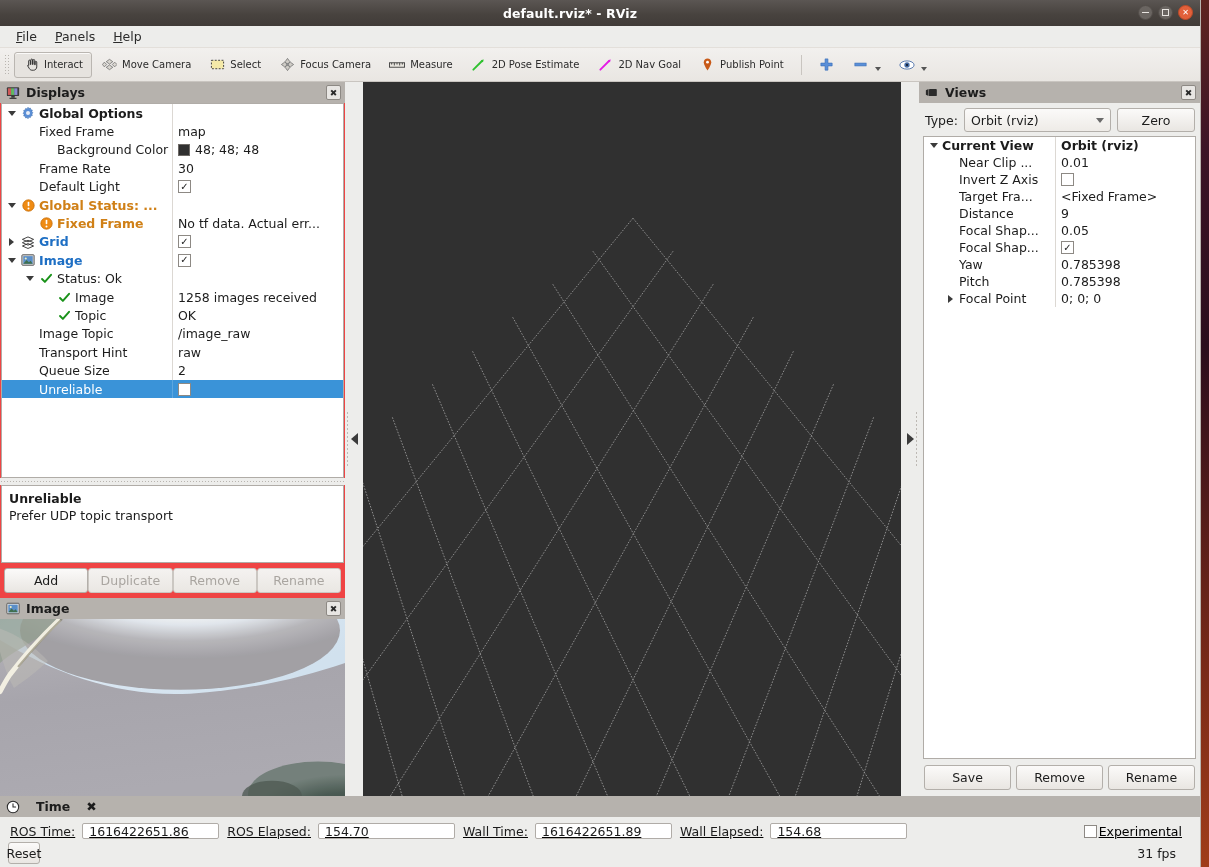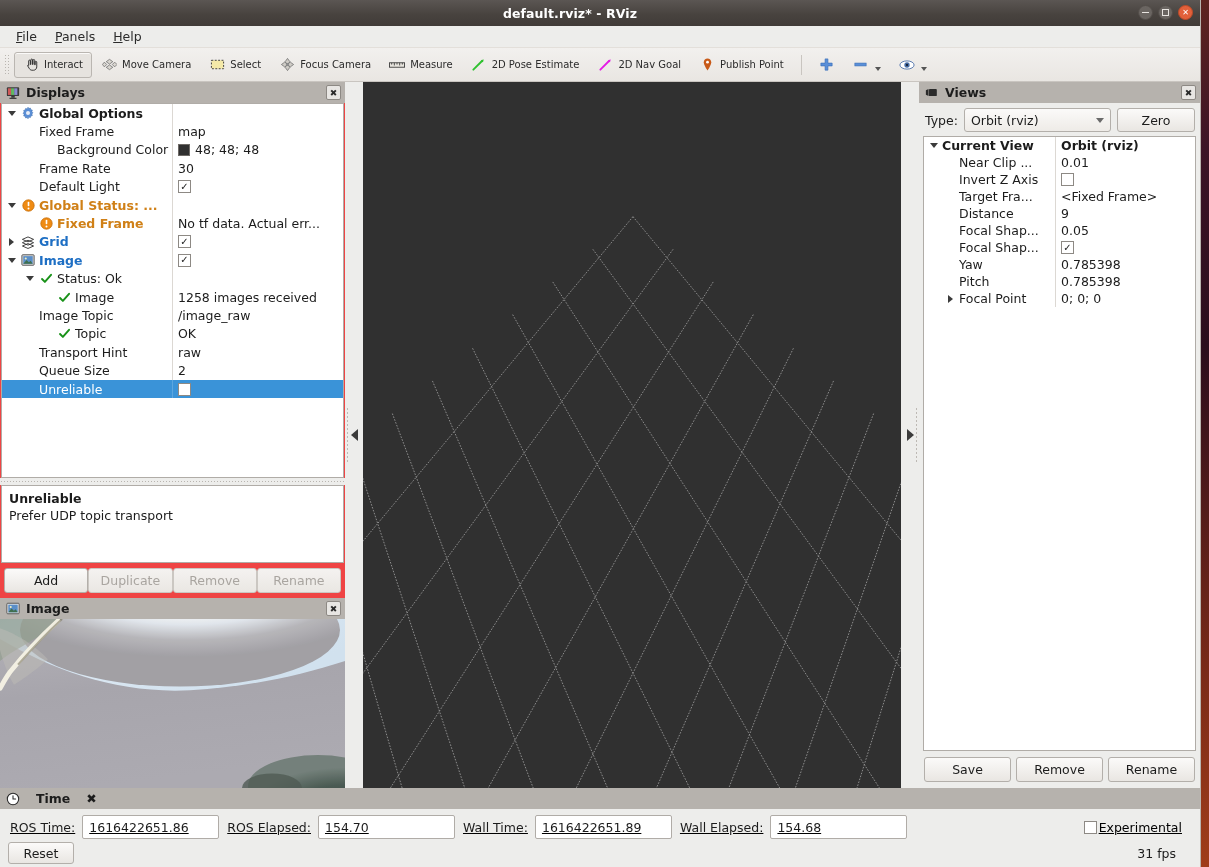--- a/index.html
+++ b/index.html
@@ -178,26 +178,26 @@
             display: flex; align-items: center; white-space: nowrap; overflow: hidden; }
   .views-btns { display: flex; gap: 5px; padding: 6px 5px 6px 5px; flex: 0 0 auto; }
 
   
   .time-panel { flex: 0 0 auto; background: #ededeb; }
   .time-title { height: 21px; background: #b6b2ad; display: flex; align-items: center;
                 padding: 0 4px 0 6px; gap: 16px; font-size: 12.5px; font-weight: bold; color: #1c1c1c; }
   .time-row { display: flex; align-items: center; padding: 6px 8px 2px 10px; gap: 8px; text-decoration: underline; }
   .tfield { display: flex; align-items: center; gap: 7px; }
   .tfield .tl { font-size: 12.5px; color: #1c1c1c; }
-  .tinput { width: 137px; height: 24px; border: 1px solid #b0aca7; background: #ffffff;
+  .tinput { width: 137px; height: 16px; border: 1px solid #b0aca7; background: #ffffff;
             border-radius: 2px; display: flex; align-items: center; padding: 0 6px;
             font-size: 12.5px; color: #1c1c1c; }
   .exp-wrap { margin-left: auto; display: flex; align-items: center; gap: 2px; padding-right: 10px; }
   .status-row { display: flex; align-items: center; padding: 2px 10px 4px 8px; height: 26px; }
-  .reset-btn { width: 66px; height: 22px; border: 1px solid #b3afaa; border-radius: 3px;
+  .reset-btn { width: 32px; height: 22px; border: 1px solid #b3afaa; border-radius: 3px;
     background: linear-gradient(to bottom,#fbfaf9,#e9e6e2); font-size: 12.5px; color: #1c1c1c;
     display: flex; align-items: center; justify-content: center; }
   .fps { margin-left: auto; font-size: 12.5px; color: #1c1c1c; padding-right: 14px; }
 </style>
 </head>
 <body>
 
 <div id="app">
   <div class="desktop-bg"></div>
 
@@ -512,40 +512,40 @@
                     <path d="M2.5 8.6 6 12.2 13.6 3.4" stroke="#199219" stroke-width="2.4" fill="none" stroke-linecap="round" stroke-linejoin="round"></path>
                   </svg>
                 </span>
                 <span>Image</span>
               </div>
               <div class="tree-right">
                 <span>1258 images received</span>
               </div>
             </div>
             <div class="tree-row">
-              <div class="tree-left" style="padding-left: 22px;">
-                <span class="expander"></span>
-                <span>Image Topic</span>
-              </div>
-              <div class="tree-right">
-                <span>/image_raw</span>
-              </div>
-            </div>
-            <div class="tree-row">
               <div class="tree-left" style="padding-left: 40px;">
                 <span class="expander"></span>
                 <span class="t-icon">
                   <svg width="13" height="13" viewBox="0 0 16 16">
                     <path d="M2.5 8.6 6 12.2 13.6 3.4" stroke="#199219" stroke-width="2.4" fill="none" stroke-linecap="round" stroke-linejoin="round"></path>
                   </svg>
                 </span>
                 <span>Topic</span>
               </div>
               <div class="tree-right">
                 <span>OK</span>
+              </div>
+            </div>
+            <div class="tree-row">
+              <div class="tree-left" style="padding-left: 22px;">
+                <span class="expander"></span>
+                <span>Image Topic</span>
+              </div>
+              <div class="tree-right">
+                <span>/image_raw</span>
               </div>
             </div>
             <div class="tree-row">
               <div class="tree-left" style="padding-left: 22px;">
                 <span class="expander"></span>
                 <span>Transport Hint</span>
               </div>
               <div class="tree-right">
                 <span>raw</span>
               </div>

